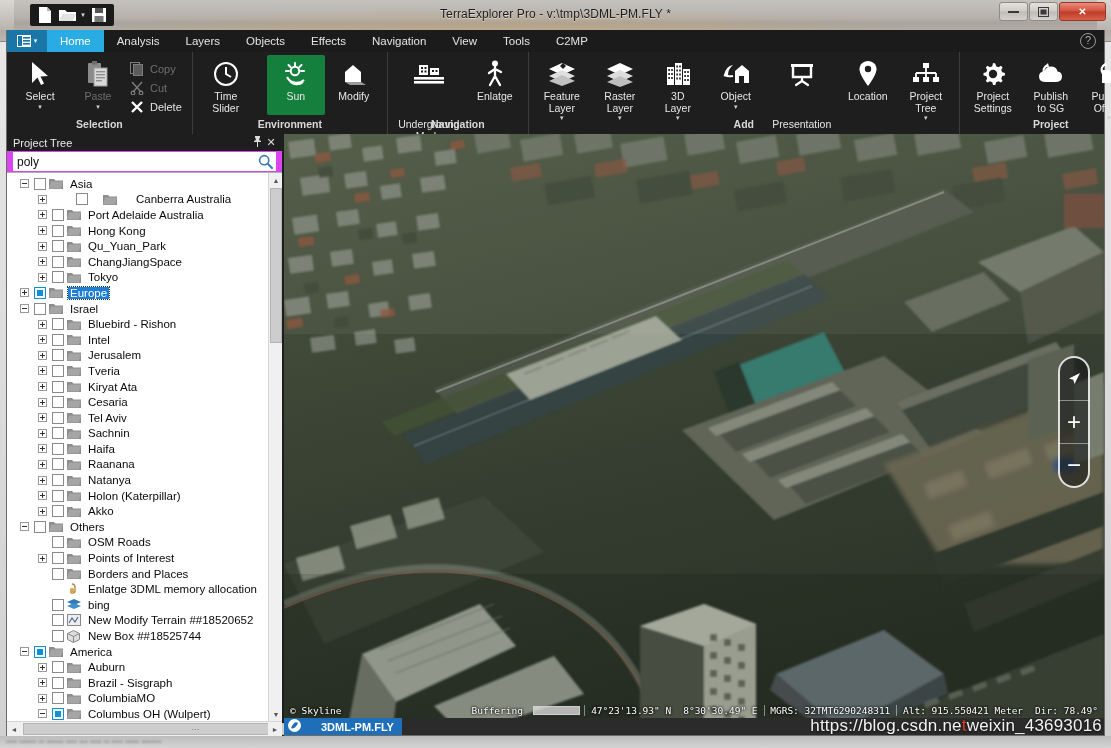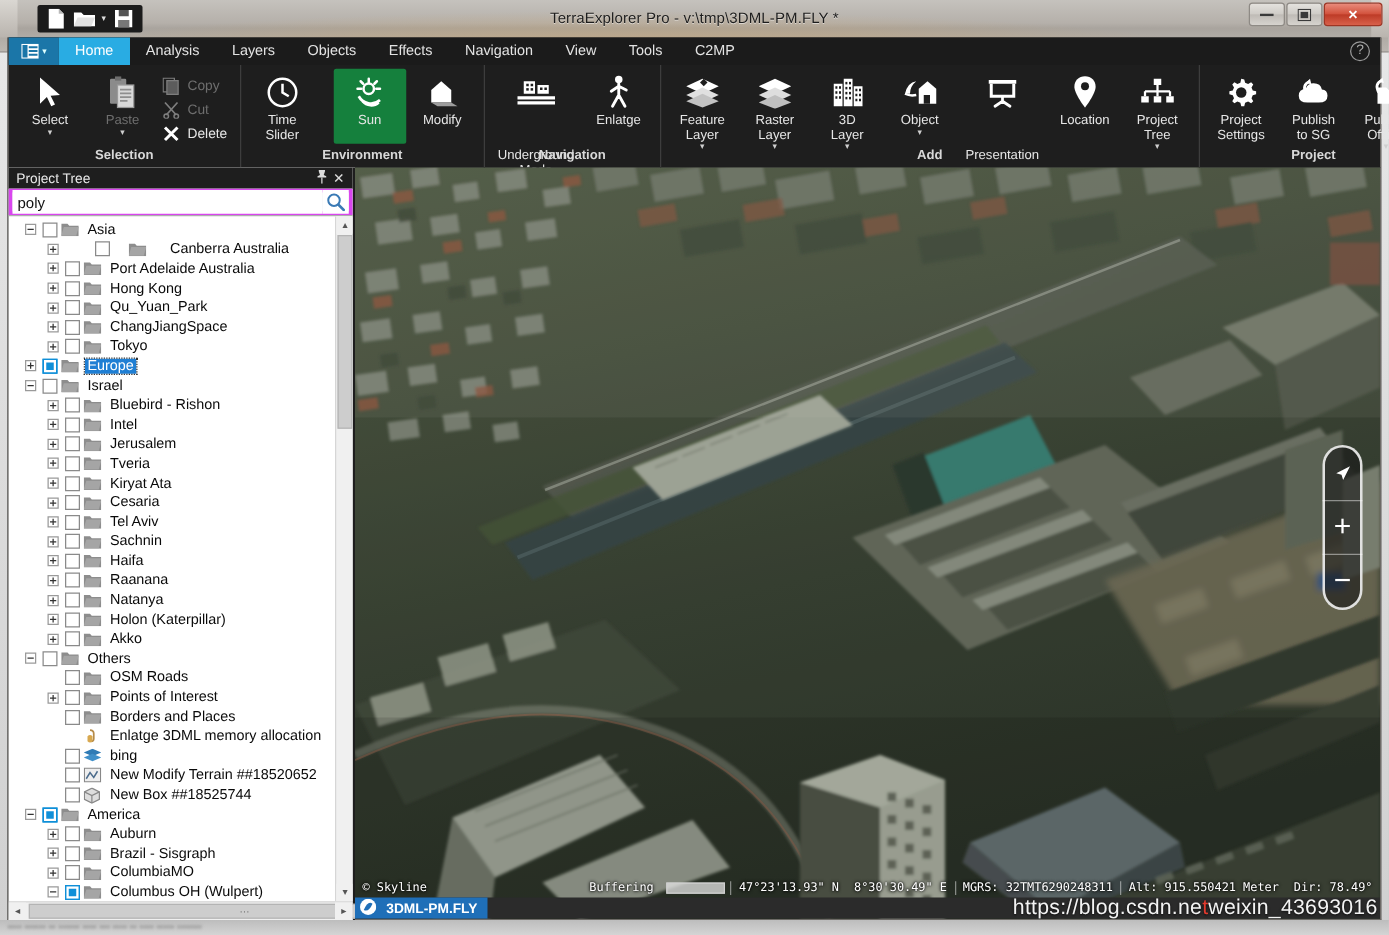--- a/index.html
+++ b/index.html
@@ -146,21 +146,21 @@
   }
   #tree-header {
     height: 17px; background: #1e1e1e; color: #e9e9e9;
     display: flex; align-items: center; padding: 0 4px 0 6px;
     font-size: 11px;
   }
   #tree-header .sp { flex: 1; }
   .hdr-ico { width: 14px; text-align: center; cursor: pointer; font-size: 11px; color:#dcdcdc;}
   #tree-search {
     height: 21px; background: #e5e5e5; display: flex; align-items: center;
-    border: 3px solid #d946ef; margin: 0; position: relative; justify-content: space-between;
+    border: 6px solid #d946ef; margin: 0; position: relative; justify-content: space-between;
   }
   #tree-search input {
     flex: 1; height: 19px; border: none; outline: none; padding: 0 4px;
     font-size: 12px; font-family: "Liberation Sans", sans-serif; color: #111;
   }
   #search-go {
     width: 21px; height: 19px; display:flex; align-items:center; justify-content:center;
     cursor: pointer; background: #fff;
   }
 
@@ -255,21 +255,21 @@
     width: 72px; height: 9px; border: 1px solid #cfcfcf; background: rgba(230,230,230,.75);
     margin: 0 4px;
   }
 
   #taskbar {
     position: absolute; left: 0; bottom: 0; width: 100%; height: 17px;
     background: #2b2b2b; display: flex; align-items: center;
   }
   #task-item {
     height: 17px; background: #1f6fb8; color: #fff;
-    display: flex; align-items: center; gap: 8px; padding: 0 8px 0 4px;
+    display: flex; align-items: center; gap: 20px; padding: 0 8px 0 4px;
     font-size: 11px; font-weight: bold; cursor: pointer;
   }
   #watermark {
     position: absolute; right: 2px; bottom: -1px;
     font-size: 17px; color: #f3f3f3; letter-spacing: .2px;
     font-family: "Liberation Sans", sans-serif;
     text-shadow: 0 1px 2px rgba(0,0,0,.8);
     pointer-events: none;
     margin-top: 12px;
   }

